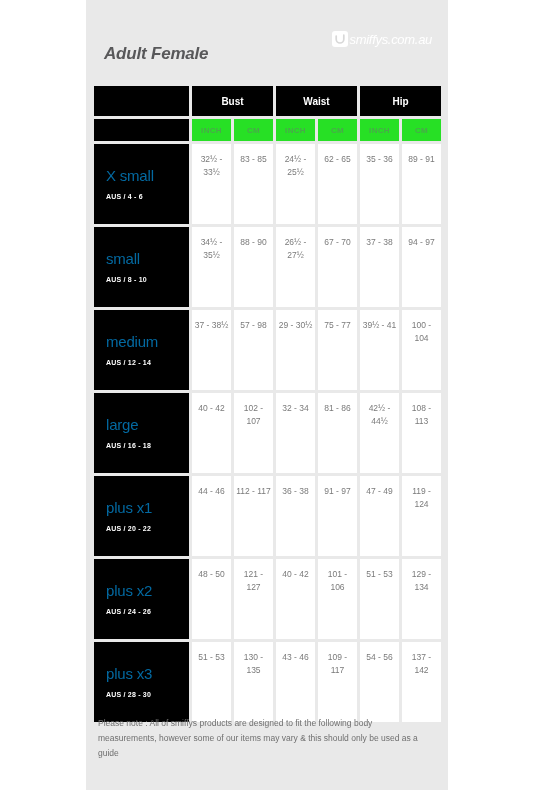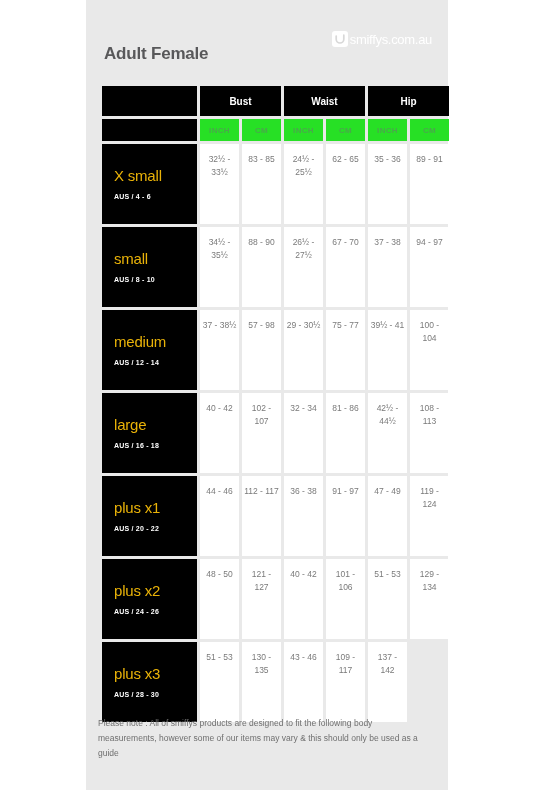--- a/index.html
+++ b/index.html
@@ -30,20 +30,21 @@
     width: 362px;
     height: 790px;
     background: #e9e9e9;
     box-sizing: border-box;
   }
 
   
   .card-header {
     position: relative;
     height: 86px;
+    font-style: italic;
   }
   .page-title {
     position: absolute;
     left: 18px;
     top: 44px;
     font-size: 17px;
     font-weight: bold;
     color: #58585a;
     letter-spacing: -0.2px;
     white-space: nowrap;
@@ -71,23 +72,24 @@
     color: #ffffff;
     font-weight: normal;
     letter-spacing: -0.3px;
     line-height: 1;
     white-space: nowrap;
   }
 
   
   .table {
     position: absolute;
-    left: 16px;
+    left: 0;
     top: 86px;
     width: 338px;
+    padding-left: 8px;
   }
 
   .row {
     display: flex;
     gap: 3px;
     margin-bottom: 3px;
   }
 
   .label-col {
     width: 95px;
@@ -143,21 +145,21 @@
     height: 80px;
     position: relative;
     box-sizing: border-box;
     padding: 0 12px;
     display: flex;
     flex-direction: column;
     justify-content: center;
     align-items: flex-start;
   }
   .size-name {
-    color: #eab308;
+    color: #0369a1;
     font-size: 15px;
     line-height: 1.1;
     letter-spacing: -0.2px;
     white-space: nowrap;
   }
   .size-sub {
     color: #ffffff;
     font-size: 7px;
     font-weight: bold;
     letter-spacing: 0.2px;
@@ -306,20 +308,21 @@
 
       <div class="row data-row">
         <div class="label-col size-cell">
           <span class="size-name">plus x3</span>
           <span class="size-sub">AUS / 28 - 30</span>
         </div>
         <div class="measure-col value-cell">51 - 53</div>
         <div class="measure-col value-cell">130 - 135</div>
         <div class="measure-col value-cell">43 - 46</div>
         <div class="measure-col value-cell">109 - 117</div>
+        <div class="measure-col value-cell">54 - 56</div>
         <div class="measure-col value-cell">137 - 142</div>
       </div>
 
     </div>
 
     <div class="footnote">Please note : All of smiffys products are designed to fit the following body measurements, however some of our items may vary &amp; this should only be used as a guide</div>
 
   </div>
 </div>
 

